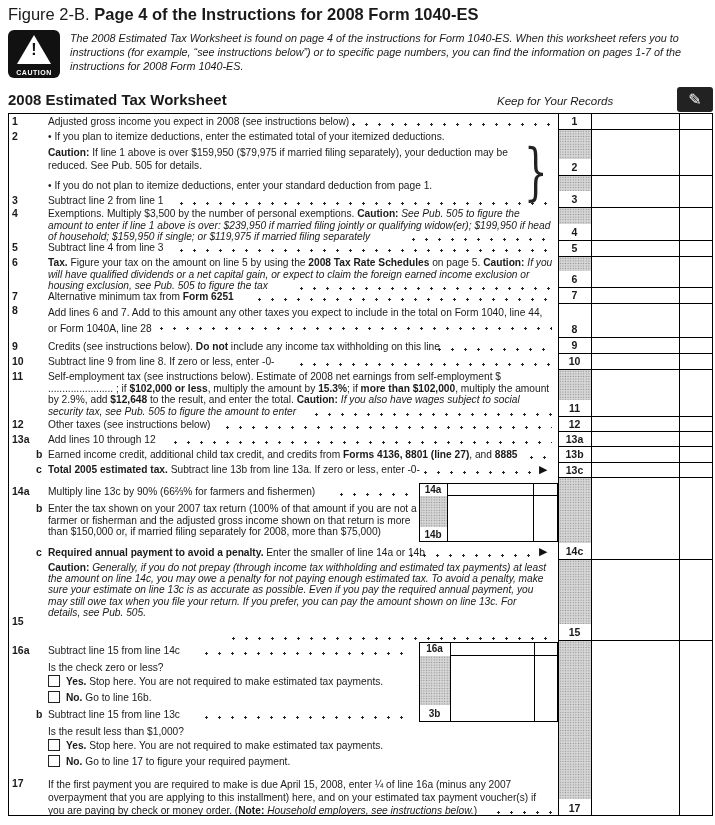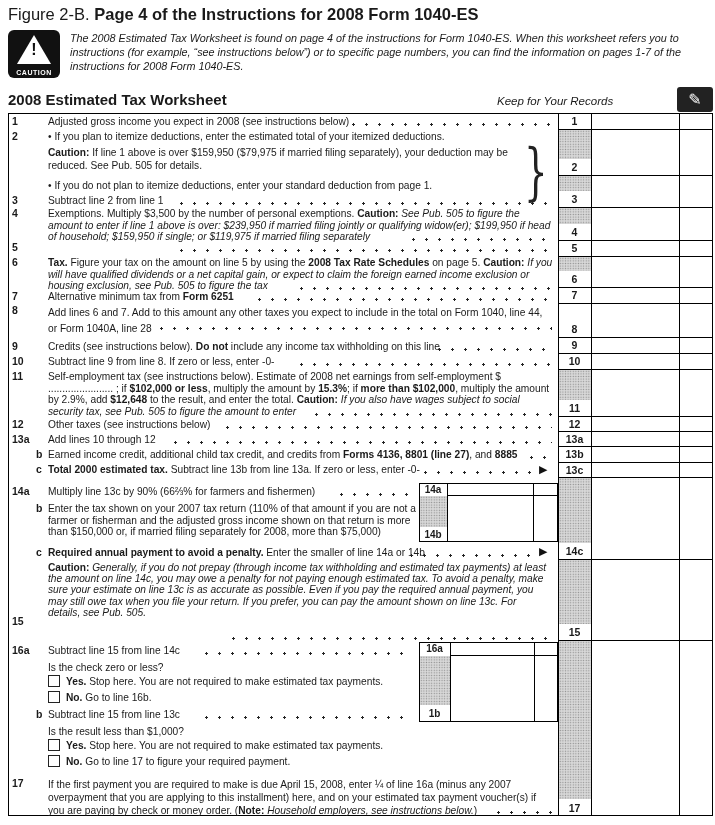--- a/index.html
+++ b/index.html
@@ -130,21 +130,21 @@
   <div class="ilabel" style="left:419px;top:528px;width:28px;height:13px;">14b</div>
   <div class="cell" style="left:448px;top:484px;width:110px;height:11px;"></div>
   <div class="cell" style="left:448px;top:496px;width:110px;height:45px;"></div>
 
   <div class="frame" style="left:419px;top:642px;width:139px;height:80px;"></div>
   <div class="vl" style="left:450px;top:642px;height:80px;"></div>
   <div class="vl" style="left:534px;top:642px;height:80px;"></div>
   <div class="hl" style="left:450px;top:655px;width:108px;"></div>
   <div class="ilabel" style="left:419px;top:642px;width:31px;height:13px;">16a</div>
   <div class="shade" style="left:420px;top:656px;width:30px;height:49px;"></div>
-  <div class="ilabel" style="left:419px;top:706px;width:31px;height:14px;">1b</div>
+  <div class="ilabel" style="left:419px;top:706px;width:31px;height:14px;">3b</div>
   <div class="cell" style="left:451px;top:643px;width:108px;height:12px;"></div>
   <div class="cell" style="left:451px;top:656px;width:108px;height:64px;"></div>
 
   <div class="abs num" style="left:12px;top:116px;">1</div>
   <div class="abs txt" style="left:48px;top:116px;width:505px;"><span>Adjusted gross income you expect in 2008 (see instructions below)</span></div>
   <div class="leader" style="left:352px;top:123px;width:200px;"></div>
 
   <div class="abs num" style="left:12px;top:131px;">2</div>
   <div class="abs txt" style="left:48px;top:131px;width:505px;"><span>•  If you plan to itemize deductions, enter the estimated total of your itemized deductions.</span></div>
   <div class="abs txt" style="left:48px;top:146px;width:485px;line-height:13px;"><span style="font-weight: bold;">Caution: </span><span style="">If line 1 above is over $159,950 ($79,975 if married filing separately), your deduction may be reduced. See Pub. 505 for details.</span></div>
@@ -153,20 +153,21 @@
 
   <div class="abs num" style="left:12px;top:195px;">3</div>
   <div class="abs txt" style="left:48px;top:195px;width:505px;"><span>Subtract line 2 from line 1</span></div>
   <div class="leader" style="left:180px;top:202px;width:372px;"></div>
 
   <div class="abs num" style="left:12px;top:208px;">4</div>
   <div class="abs txt" style="left:48px;top:208px;width:505px;"><span>Exemptions. Multiply $3,500 by the number of personal exemptions. </span><span style="font-weight: bold;">Caution: </span><span style="font-style: italic;">See Pub. 505 to figure the amount to enter if line 1 above is over: $239,950 if married filing jointly or qualifying widow(er); $199,950 if head of household; $159,950 if single; or $119,975 if married filing separately</span></div>
   <div class="leader" style="left:412px;top:238px;width:140px;"></div>
 
   <div class="abs num" style="left:12px;top:242px;">5</div>
+  <div class="abs txt" style="left:48px;top:242px;width:505px;"><span>Subtract line 4 from line 3</span></div>
   <div class="leader" style="left:180px;top:249px;width:372px;"></div>
 
   <div class="abs num" style="left:12px;top:257px;">6</div>
   <div class="abs txt" style="left:48px;top:257px;width:505px;"><span style="font-weight: bold;">Tax. </span><span>Figure your tax on the amount on line 5 by using the </span><span style="font-weight: bold;">2008 Tax Rate Schedules</span><span> on page 5. </span><span style="font-weight: bold;">Caution: </span><span style="font-style: italic;">If you will have qualified dividends or a net capital gain, or expect to claim the foreign earned income exclusion or housing exclusion, see Pub. 505 to figure the tax</span></div>
   <div class="leader" style="left:300px;top:287px;width:252px;"></div>
 
   <div class="abs num" style="left:12px;top:291px;">7</div>
   <div class="abs txt" style="left:48px;top:291px;width:505px;"><span>Alternative minimum tax from </span><span style="font-weight: bold;">Form 6251</span></div>
   <div class="leader" style="left:258px;top:298px;width:294px;"></div>
 
@@ -192,30 +193,30 @@
 
   <div class="abs num" style="left:12px;top:434px;">13a</div>
   <div class="abs txt" style="left:48px;top:434px;width:505px;"><span>Add lines 10 through 12</span></div>
   <div class="leader" style="left:174px;top:441px;width:378px;"></div>
 
   <div class="abs num" style="left:36px;top:449px;">b</div>
   <div class="abs txt" style="left:48px;top:449px;width:502px;"><span>Earned income credit, additional child tax credit, and credits from </span><span style="font-weight: bold;">Forms 4136, 8801 (line 27)</span><span>, and </span><span style="font-weight: bold;">8885</span></div>
   <div class="leader" style="left:530px;top:456px;width:22px;"></div>
 
   <div class="abs num" style="left:36px;top:464px;">c</div>
-  <div class="abs txt" style="left:48px;top:464px;width:502px;"><span style="font-weight: bold;">Total 2000 estimated tax. </span><span>Subtract line 13b from line 13a. If zero or less, enter -0-</span></div>
+  <div class="abs txt" style="left:48px;top:464px;width:502px;"><span style="font-weight: bold;">Total 2005 estimated tax. </span><span>Subtract line 13b from line 13a. If zero or less, enter -0-</span></div>
   <div class="leader" style="left:424px;top:471px;width:110px;"></div>
   <div class="arrow" style="left:539px;top:464px;">▶</div>
 
   <div class="abs num" style="left:12px;top:486px;">14a</div>
   <div class="abs txt" style="left:48px;top:486px;width:366px;"><span>Multiply line 13c by 90% (66⅔% for farmers and fishermen)</span></div>
   <div class="leader" style="left:340px;top:493px;width:74px;"></div>
 
   <div class="abs num" style="left:36px;top:503px;">b</div>
-  <div class="abs txt" style="left:48px;top:503px;width:370px;"><span>Enter the tax shown on your 2007 tax return (110% of that amount if you are not a farmer or fisherman and the adjusted gross income shown on that return is more than $150,000 or, if married filing separately for 2008, more than $75,000)</span></div>
+  <div class="abs txt" style="left:48px;top:503px;width:370px;"><span>Enter the tax shown on your 2007 tax return (100% of that amount if you are not a farmer or fisherman and the adjusted gross income shown on that return is more than $150,000 or, if married filing separately for 2008, more than $75,000)</span></div>
 
   <div class="abs num" style="left:36px;top:547px;">c</div>
   <div class="abs txt" style="left:48px;top:547px;width:502px;"><span style="font-weight: bold;">Required annual payment to avoid a penalty. </span><span>Enter the smaller of line 14a or 14b</span></div>
   <div class="leader" style="left:410px;top:554px;width:124px;"></div>
   <div class="arrow" style="left:539px;top:546px;">▶</div>
 
   <div class="abs txt" style="left:48px;top:562px;width:500px;line-height:11.2px;"><span style="font-weight: bold;">Caution: </span><span style="font-style: italic;">Generally, if you do not prepay (through income tax withholding and estimated tax payments) at least the amount on line 14c, you may owe a penalty for not paying enough estimated tax. To avoid a penalty, make sure your estimate on line 13c is as accurate as possible. Even if you pay the required annual payment, you may still owe tax when you file your return. If you prefer, you can pay the amount shown on line 13c. For details, see Pub. 505.</span></div>
 
   <div class="abs num" style="left:12px;top:616px;">15</div>
   <div class="leader" style="left:232px;top:637px;width:320px;"></div>

